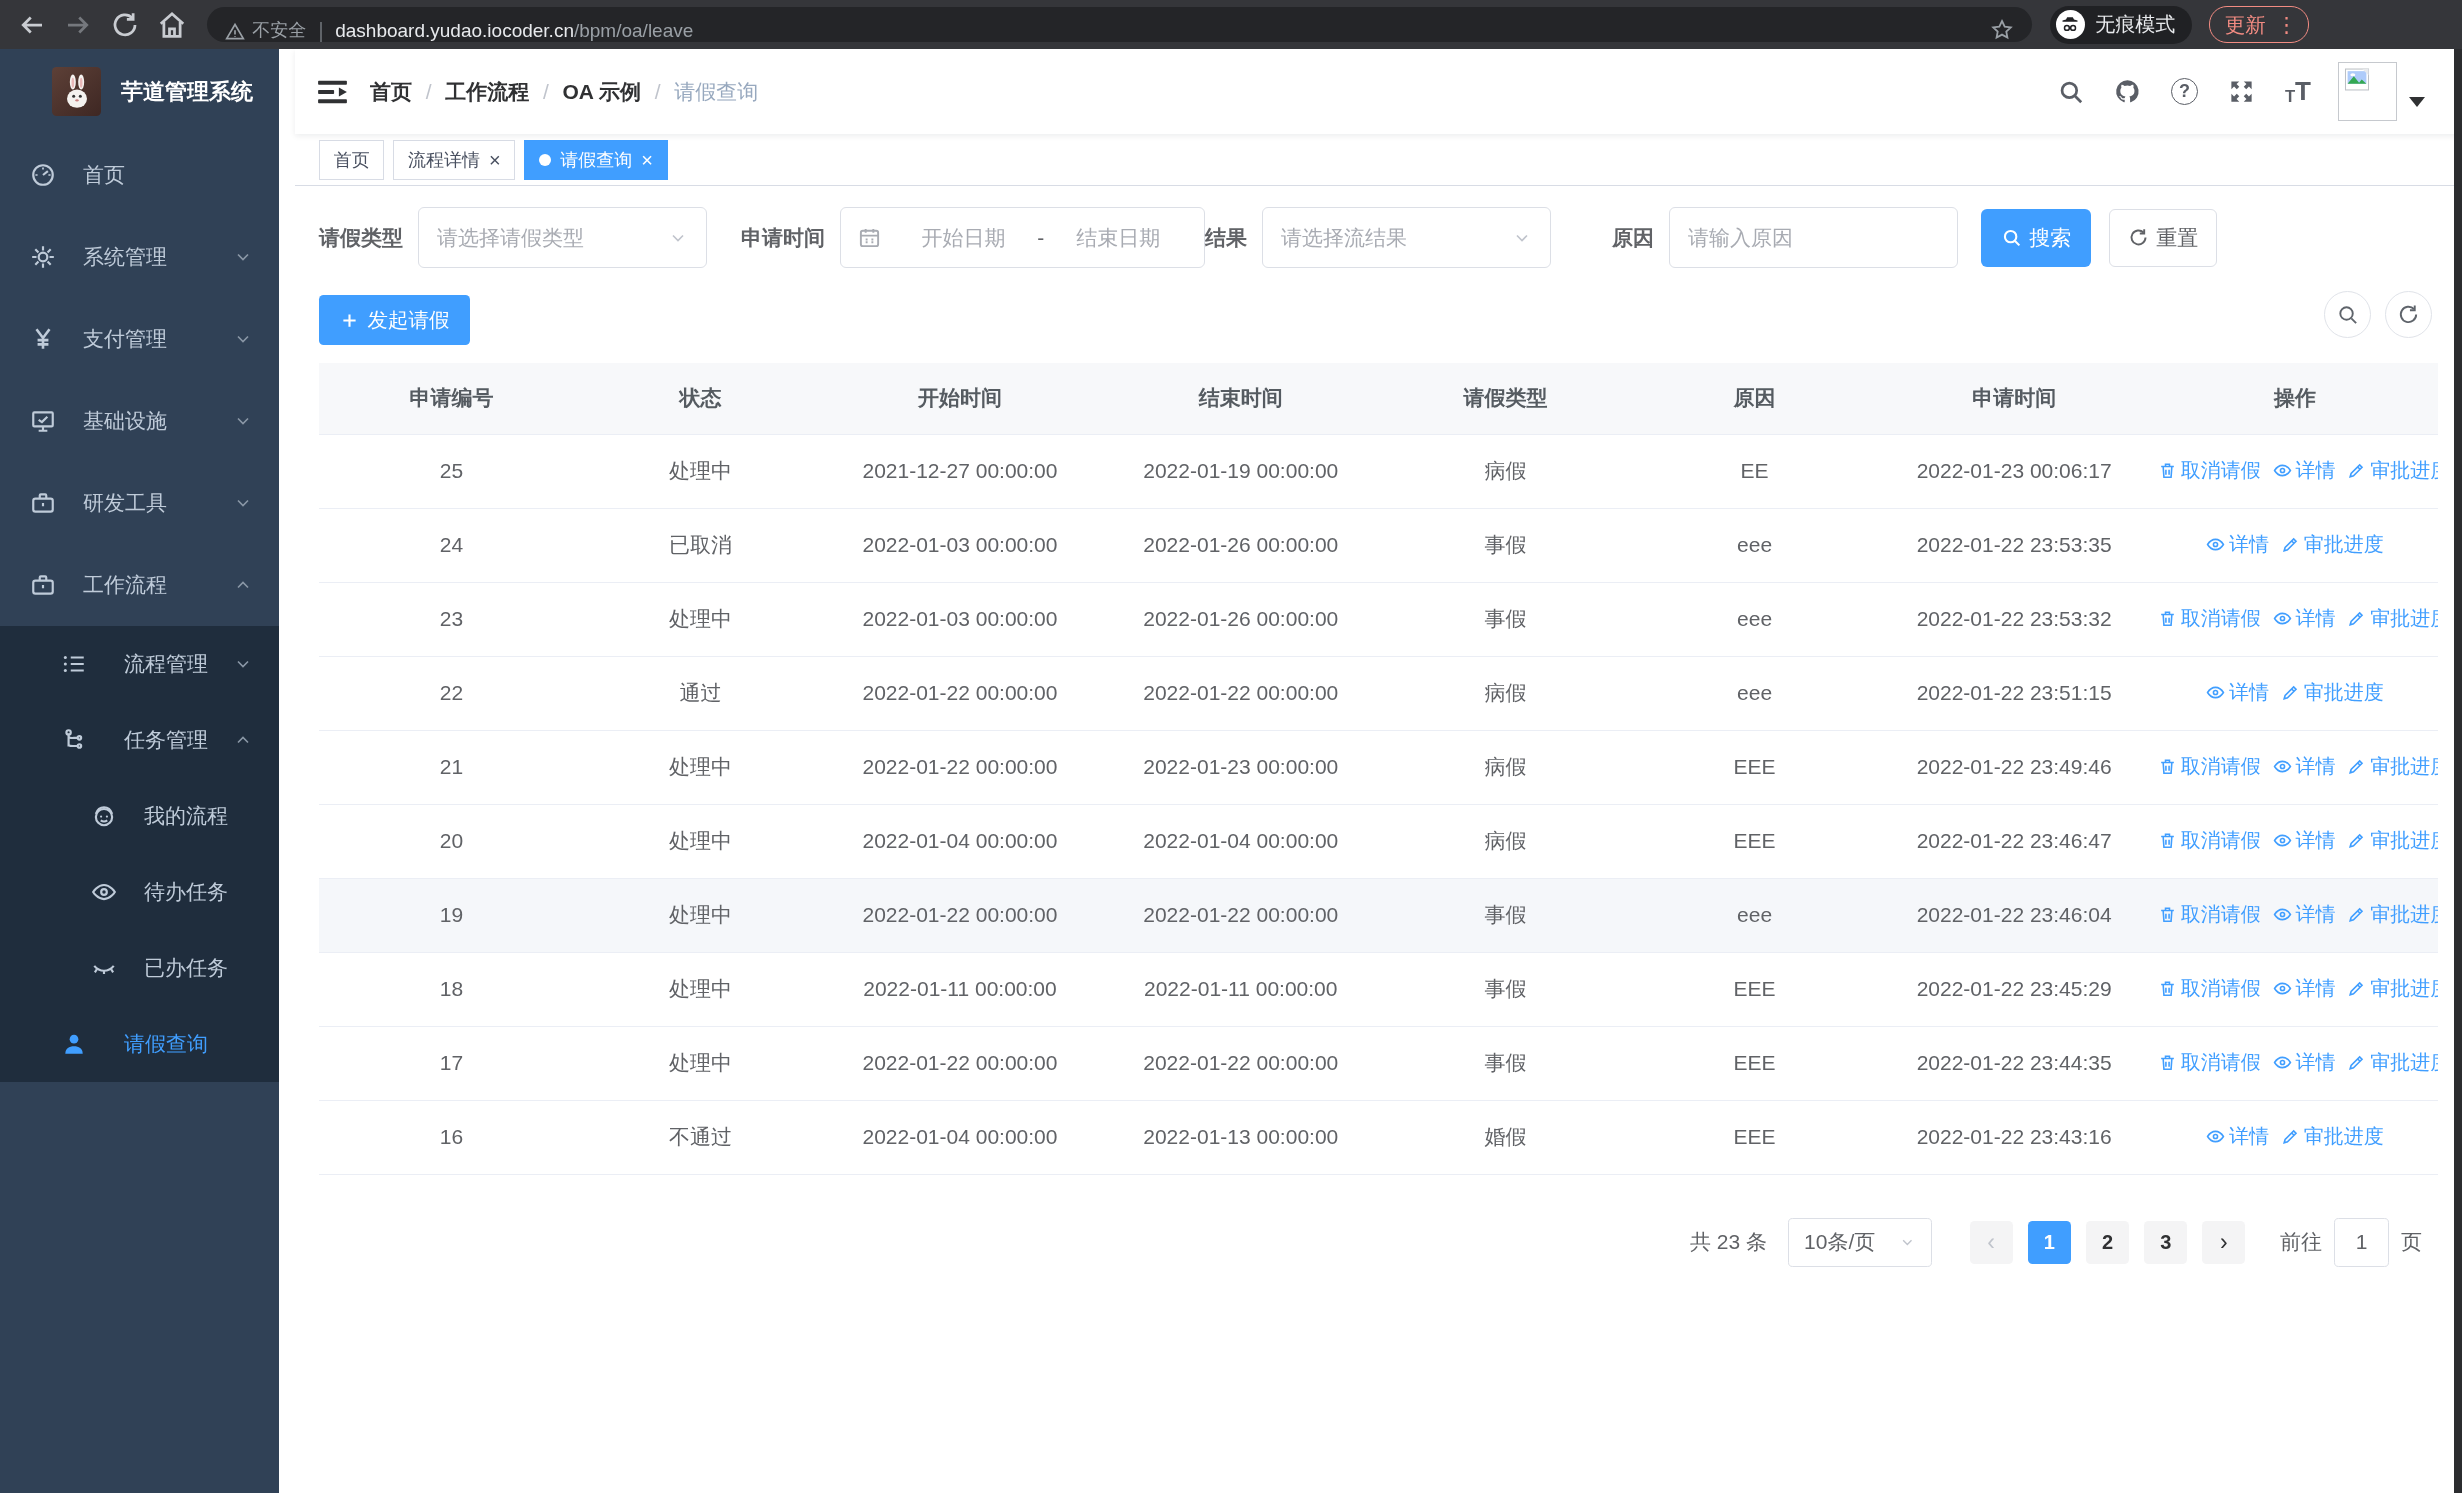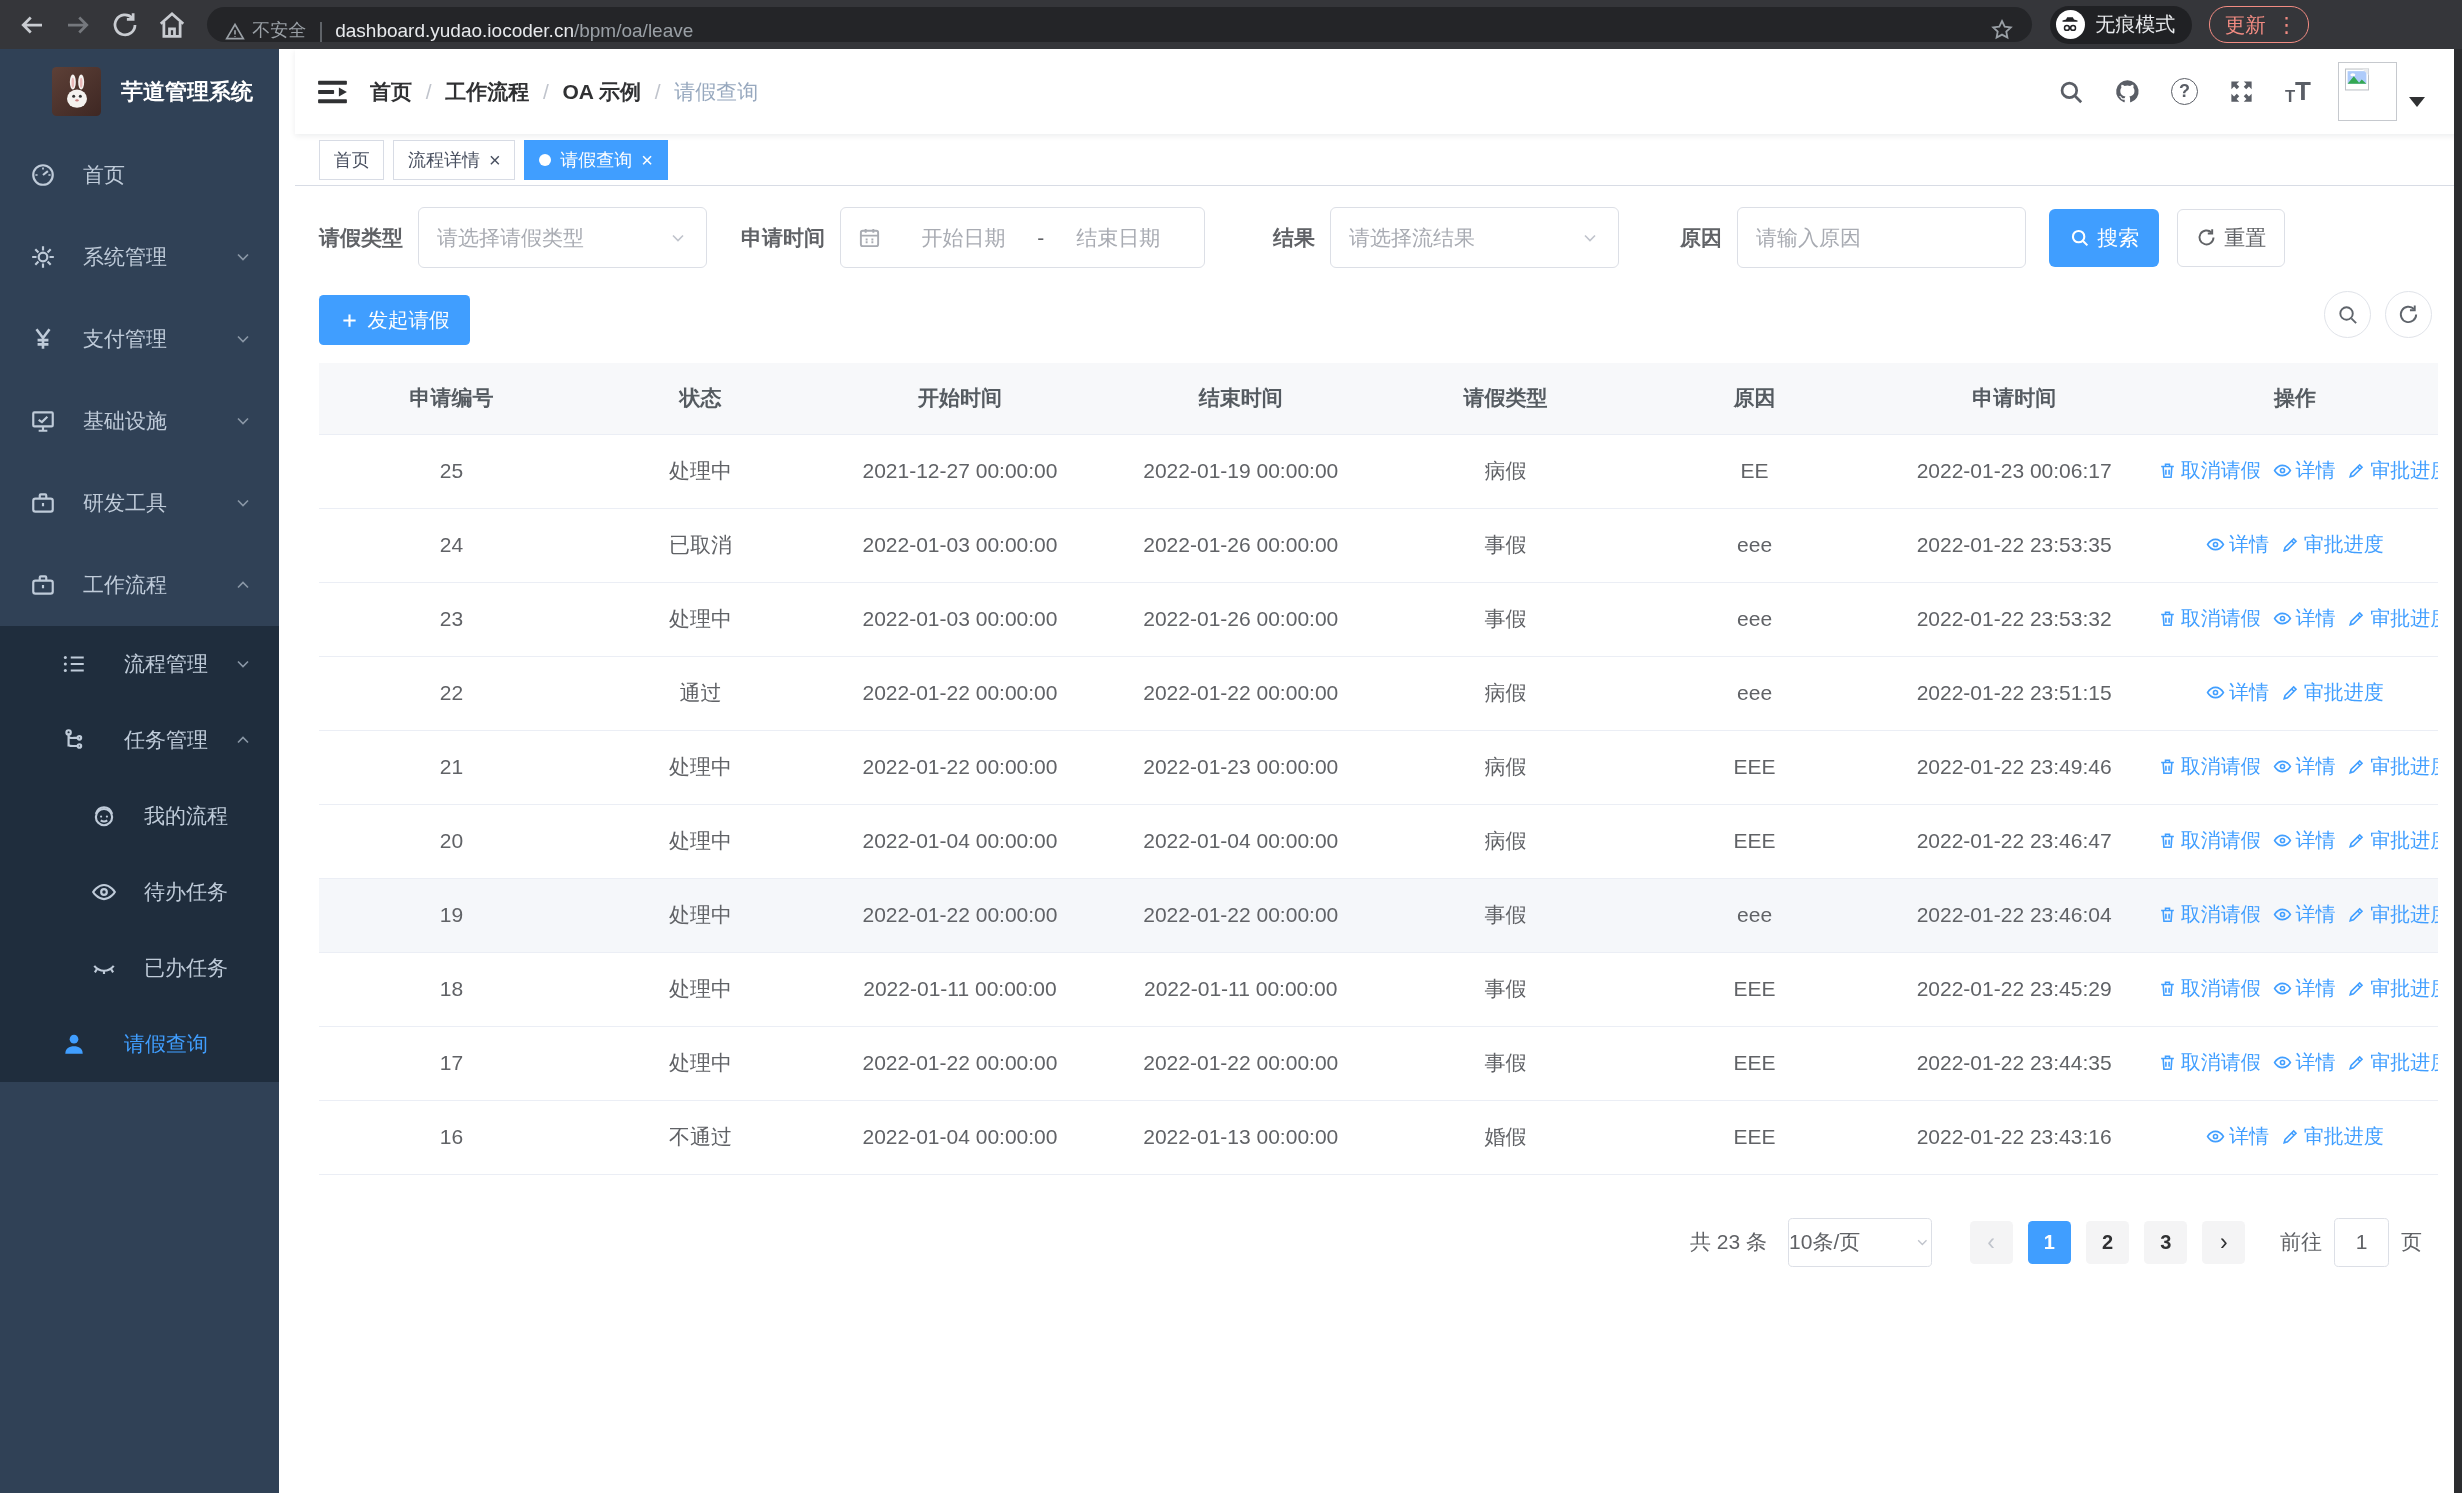--- a/index.html
+++ b/index.html
@@ -97,21 +97,21 @@
   .f-select .chev { width:20px; height:20px; color:#c0c4cc; }
   #leave-type-select { width:289px; }
   #result-select { width:289px; margin-left:0; }
   #date-range { width:365px; padding:0 16.7px; }
   #date-range .cal { width:23px; height:23px; color:#a8abb2; margin-right:13.7px; flex:none; }
   #date-range .d-start, #date-range .d-end { flex:1; text-align:center; }
   #date-range .d-sep { color:#606266; margin:0 4.6px; }
   #reason-input { width:289px; padding:0 18px; border:1.5px solid #dcdfe6; border-radius:6px; height:61px;
     font-size:21px; color:#606266; outline:none; }
   #reason-input::placeholder { color:#a8abb2; }
-  .gap2 { margin-left:34px; } .gap3 { margin-left:68px; } .gap4 { margin-left:61px; }
+  .gap2 { margin-left:34px; } .gap3 { } .gap4 { margin-left:61px; }
   .btn { display:inline-flex; align-items:center; justify-content:center; border-radius:6px;
     font-size:21px; cursor:pointer; white-space:nowrap; }
   .btn .bic { width:21px; height:21px; margin-right:7.6px; }
   #search-btn { height:58px; width:110px; background:#409eff; color:#fff; border:none; margin-left:23px; }
   #reset-btn { height:58px; width:108px; background:#fff; color:#606266; border:1.5px solid #dcdfe6; margin-left:18px; }
 
   
   #toolbar-row { display:flex; align-items:center; padding:27px 27px 0 24px; position:relative; }
   #create-btn { height:50px; padding:0 20px; background:#409eff; color:#fff; border:none; border-radius:4.6px; font-size:20.5px; }
   #toolbar-right { position:absolute; right:30px; top:23px; display:flex; }
@@ -132,21 +132,21 @@
   th:nth-child(5),td:nth-child(5){width:12%;} th:nth-child(6),td:nth-child(6){width:11.5%;}
   th:nth-child(7),td:nth-child(7){width:13%;} th:nth-child(8),td:nth-child(8){width:13.5%;}
   .action-link { color:#409eff; font-size:20px; display:inline-flex; align-items:center; margin:0 6px;
     cursor:pointer; text-decoration:none; white-space:nowrap; }
   .action-link .ic { width:19px; height:19px; margin-right:3.8px; }
 
   
   #pagination { display:flex; align-items:center; justify-content:flex-end; padding:43px 40px 0 0;
     font-size:21px; color:#606266; }
   #page-size { width:144px; height:49px; border:1.5px solid #dcdfe6; border-radius:4.6px; display:flex;
-    align-items:center; justify-content:space-between; padding:0 0; margin-left:21px; color:#606266; }
+    align-items:center; justify-content:space-between; padding:0 15px; margin-left:21px; color:#606266; }
   #page-size .chev { width:16.7px; height:16.7px; color:#c0c4cc; }
   #pager { display:flex; align-items:center; margin-left:30px; }
   .page-btn { min-width:43px; height:43px; background:#f4f4f5; border-radius:4.6px; margin:0 7.6px;
     display:flex; align-items:center; justify-content:center; font-size:20px; font-weight:700;
     color:#303133; cursor:pointer; }
   .page-btn.arrow { font-size:23px; font-weight:400; }
   .page-btn.disabled { color:#c0c4cc; }
   .page-btn.active { background:#409eff; color:#fff; }
   #goto-label { margin-left:27px; }
   #goto-input { width:55px; height:49px; border:1.5px solid #dcdfe6; border-radius:4.6px; text-align:center;

